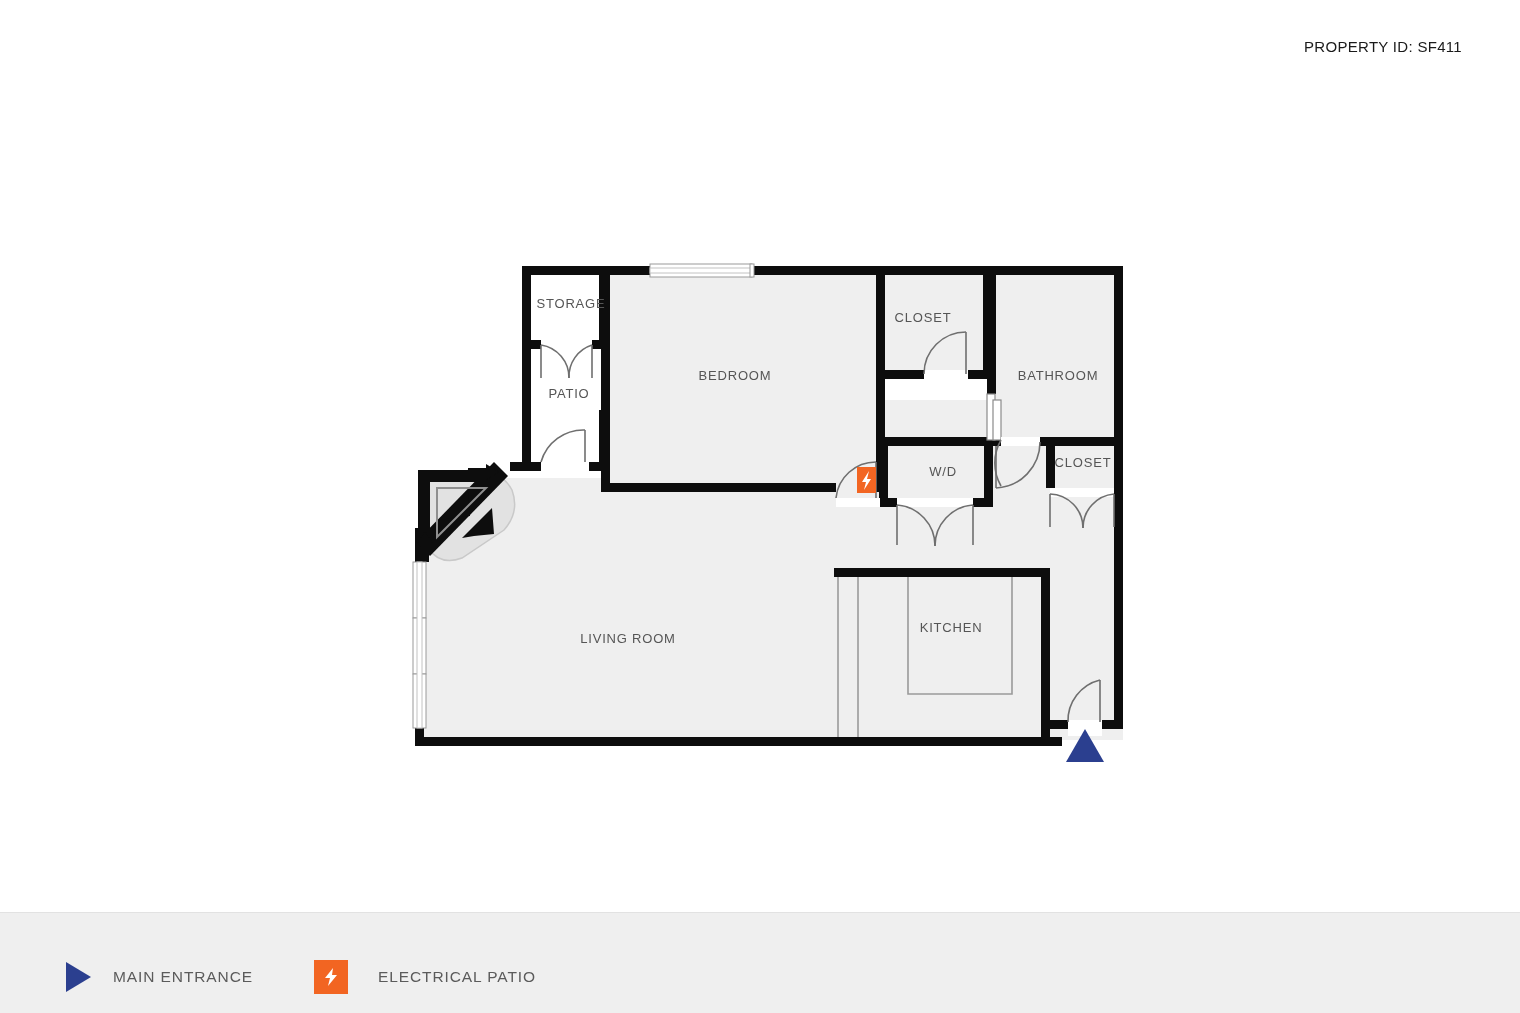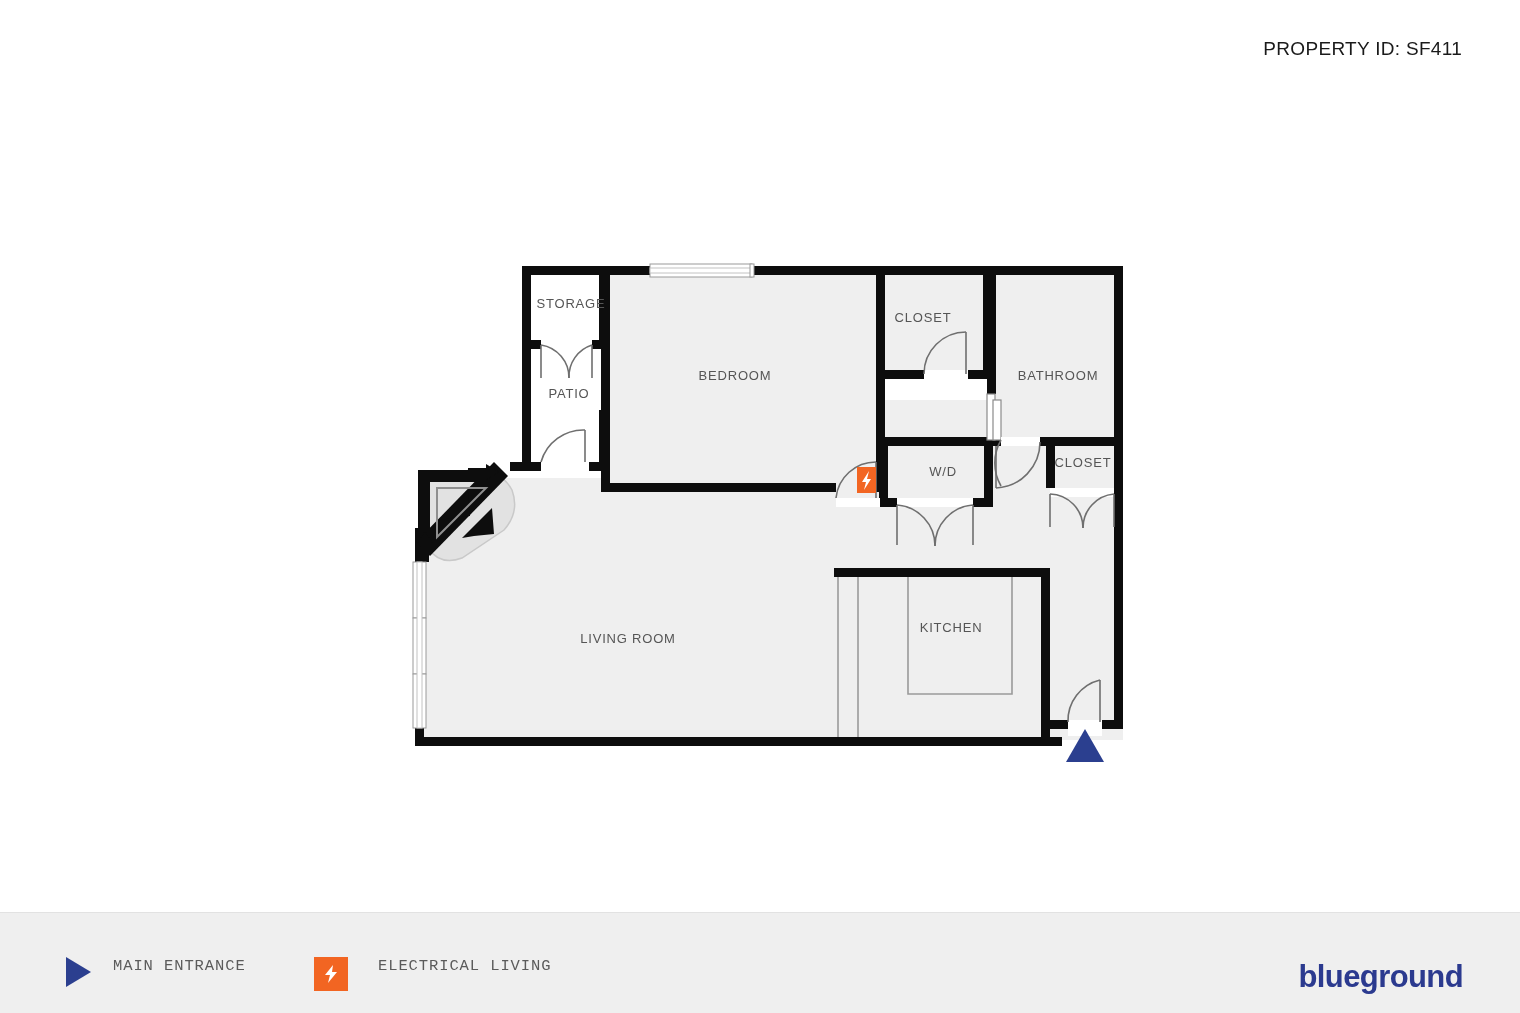--- a/index.html
+++ b/index.html
@@ -13,21 +13,21 @@
     position: relative;
     overflow: hidden;
     font-family: "Liberation Sans", sans-serif;
   }
 
   
   #property-id {
     position: absolute;
     right: 58px;
     top: 38px;
-    font-size: 19px;
+    font-size: 15px;
     letter-spacing: 0.3px;
     color: #1a1a1a;
     white-space: nowrap;
   }
 
   
   #floorplan {
     position: absolute;
     left: 0;
     top: 0;
@@ -43,22 +43,22 @@
     top: 912px;
     width: 1520px;
     height: 101px;
     background: #efefef;
     border-top: 1px solid #e2e2e2;
   }
   .legend-item {
     position: absolute;
     top: 44px;
     display: flex;
+    align-items: center;
     height: 40px;
-    font-family: Liberation Mono, monospace;
   }
   #legend-entrance { left: 66px; }
   #legend-panel    { left: 314px; }
 
   .legend-label {
     font-size: 15.5px;
     letter-spacing: 0.9px;
     color: #5b5b5b;
     white-space: nowrap;
   }
@@ -307,17 +307,16 @@
     <div class="tri-marker"></div>
     <span class="legend-label">MAIN ENTRANCE</span>
   </div>
 
   <div class="legend-item" id="legend-panel">
     <div class="panel-marker">
       <svg width="18" height="22" viewBox="0 0 18 22" aria-hidden="true">
         <path d="M 11 2 L 3 12 L 8 12 L 6 20 L 15 9 L 10 9 Z" fill="#ffffff"></path>
       </svg>
     </div>
-    <span class="legend-label">ELECTRICAL LIVING</span>
+    <span class="legend-label">ELECTRICAL PATIO</span>
   </div>
 
-  <div id="logo">blueground</div>
 </div>
 
 </body></html>

